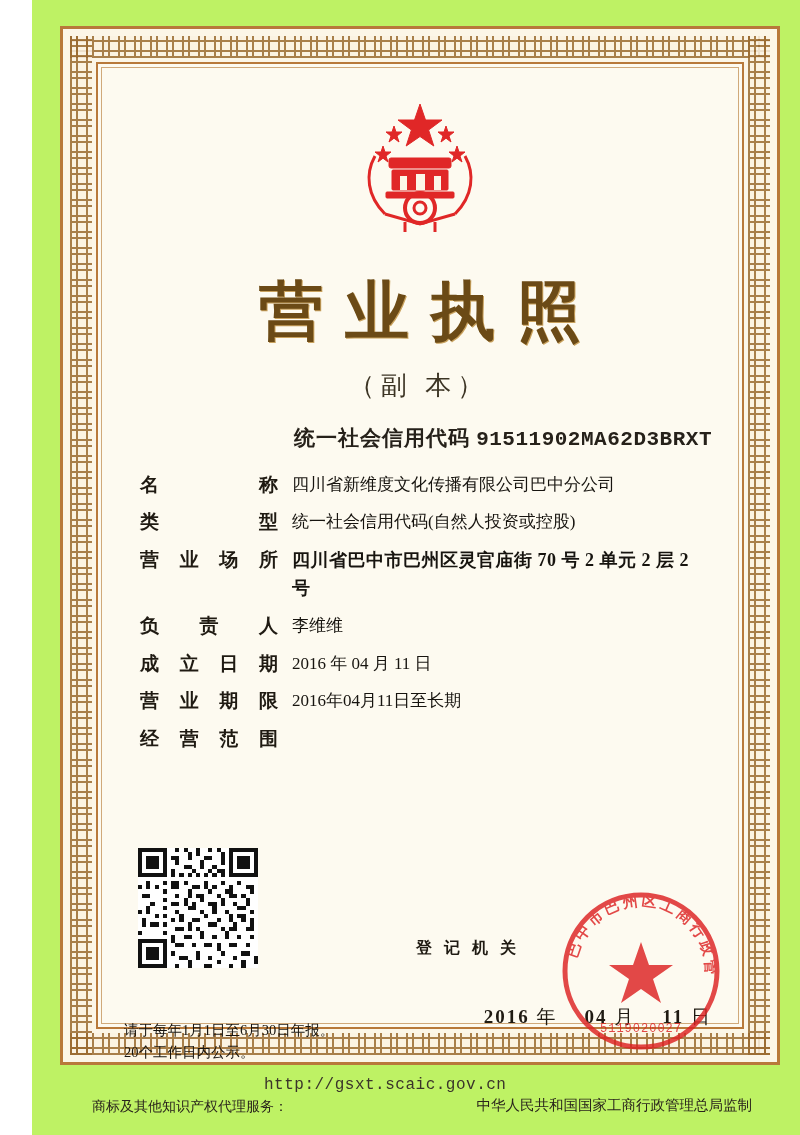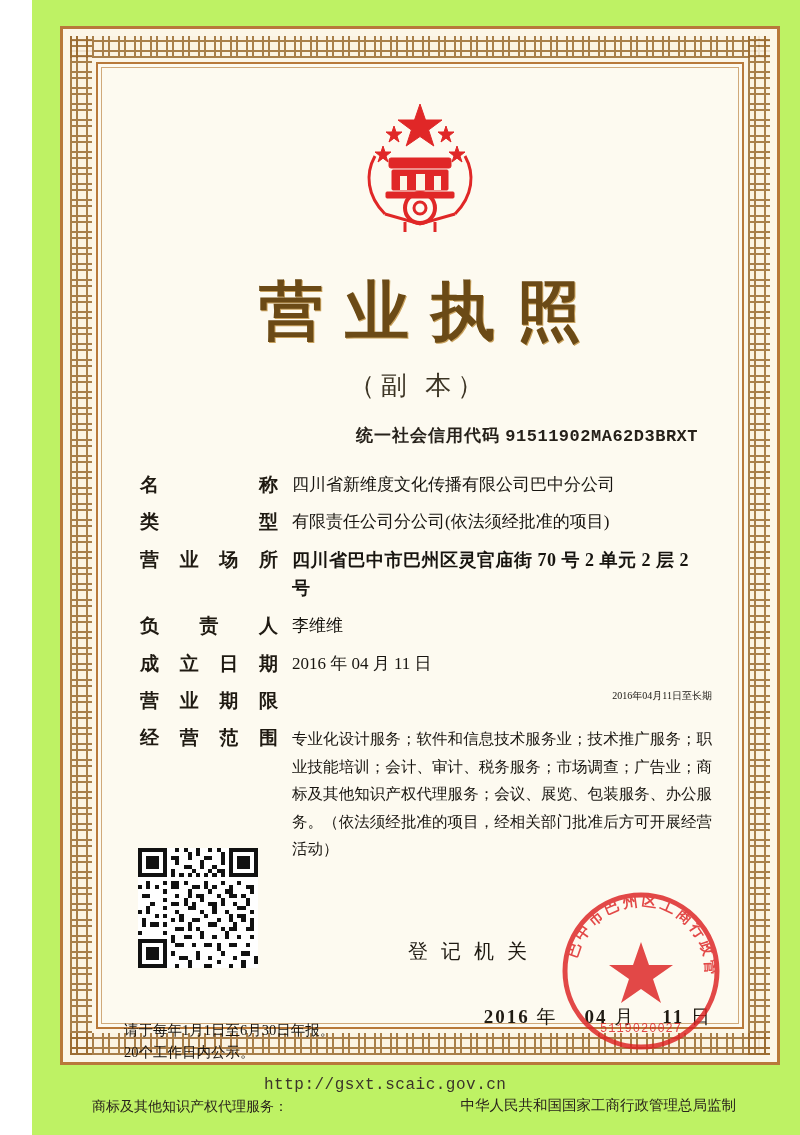--- a/index.html
+++ b/index.html
@@ -104,23 +104,23 @@
     top: 368px;
     text-align: center;
     font-size: 26px;
     color: #3c3424;
     letter-spacing: 6px;
     text-indent: 6px;
   }
 
   .credit-code {
     position: absolute;
-    right: 110px;
+    right: 96px;
     top: 424px;
-    font-size: 17px;
+    font-size: 21px;
     color: #26211a;
     letter-spacing: 1px;
     font-weight: bold;
   }
   .credit-code .code-num {
     font-family: "Liberation Mono", "DejaVu Sans Mono", monospace;
     font-weight: bold;
     letter-spacing: 0.5px;
   }
 
@@ -147,21 +147,21 @@
     padding-right: 14px;
     box-sizing: border-box;
   }
   .row-label span.ch { display: inline-block; }
   .row-value {
     flex: 1 1 auto;
     font-size: 17px;
     color: #17140f;
     line-height: 1.55;
   }
-  .row-value.small { font-size: 10px; text-align: right; }
+  .row-value.small { font-size: 17px; }
   .row-value.bold  { font-weight: bold; font-size: 18px; letter-spacing: 0.5px;}
   .row-scope {
     font-size: 15.5px;
     line-height: 1.78;
     text-align: justify;
     color: #17140f;
   }
 
   
   .watermark {
@@ -182,24 +182,24 @@
     left: 106px;
     top: 848px;
     width: 120px;
     height: 120px;
     background: #ffffff;
   }
 
   
   .registry {
     position: absolute;
-    left: 376px;
+    left: 384px;
     top: 938px;
-    font-size: 20px;
-    font-weight: normal;
+    font-size: 16px;
+    font-weight: bold;
     letter-spacing: 4px;
     color: #1f1a12;
   }
   .issue-date {
     position: absolute;
     right: 96px;
     top: 1004px;
     font-size: 19px;
     color: #1f1a12;
     letter-spacing: 2px;
@@ -240,21 +240,21 @@
   
   .footer-left {
     position: absolute;
     left: 60px;
     top: 1098px;
     font-size: 14px;
     color: #2a251c;
   }
   .footer-right {
     position: absolute;
-    right: 72px;
+    right: 56px;
     top: 1096px;
     font-size: 14.5px;
     color: #2a251c;
   }
 </style>
 </head>
 <body>
 
 <div id="license-page">
 
@@ -312,21 +312,21 @@
           <span class="ch">称</span>
       </div>
       <div class="row-value">四川省新维度文化传播有限公司巴中分公司</div>
     </div>
 
     <div class="row">
       <div class="row-label">
         <span class="ch">类</span>
           <span class="ch">型</span>
       </div>
-      <div class="row-value">有限责任公司分公司(依法须经批准的项目)</div>
+      <div class="row-value">统一社会信用代码(自然人投资或控股)</div>
     </div>
 
     <div class="row">
       <div class="row-label">
         <span class="ch">营</span>
           <span class="ch">业</span>
           <span class="ch">场</span>
           <span class="ch">所</span>
       </div>
       <div class="row-value bold">四川省巴中市巴州区灵官庙街 70 号 2 单元 2 层 2 号</div>
@@ -361,21 +361,20 @@
       <div class="row-value small">2016年04月11日至长期</div>
     </div>
 
     <div class="row">
       <div class="row-label">
         <span class="ch">经</span>
           <span class="ch">营</span>
           <span class="ch">范</span>
           <span class="ch">围</span>
       </div>
-      <div class="row-scope">专业化设计服务；软件和信息技术服务业；技术推广服务；职业技能培训；会计、审计、税务服务；市场调查；广告业；商标及其他知识产权代理服务；会议、展览、包装服务、办公服务。（依法须经批准的项目，经相关部门批准后方可开展经营活动）</div>
     </div>
 
   </div>
 
 
   <div class="qr">
     <svg viewBox="0 0 29 29" width="120" height="120" shape-rendering="crispEdges" aria-hidden="true">
       <rect width="29" height="29" fill="#ffffff"></rect>
       <g fill="#111111">
 

